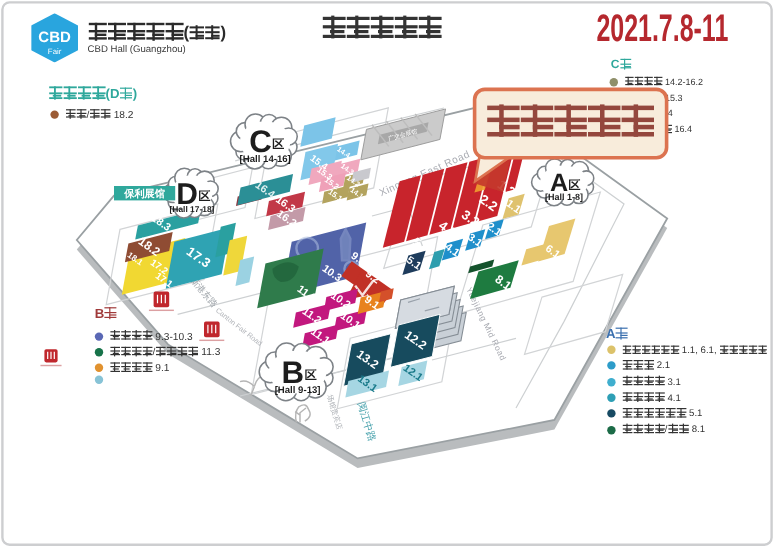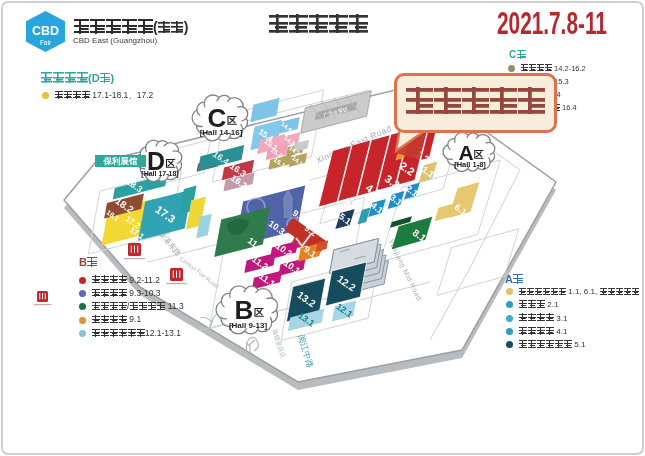--- a/index.html
+++ b/index.html
@@ -450,32 +450,32 @@
 <div class="frame"></div>
 
 <svg class="abs" style="left:26px;top:11px" width="39" height="41" viewBox="0 0 39 41">
 <polygon points="19.5,0 39,10.2 39,30.8 19.5,41 0,30.8 0,10.2" fill="#29a5de"></polygon>
 <text x="19.5" y="24" font-size="12.5" font-weight="bold" fill="#fff" text-anchor="middle" font-family="Liberation Sans, sans-serif">CBD</text>
 <text x="19.5" y="34" font-size="6.5" fill="#fff" text-anchor="middle" font-family="Liberation Sans, sans-serif">Fair</text>
 </svg>
 
 <div class="abs" style="left:73px;top:17px;color:#2b2b2b;font-size:17px;font-weight:bold"><i class="cj" style="width:15px;height:15px"></i><i class="cj" style="width:15px;height:15px"></i><i class="cj" style="width:15px;height:15px"></i><i class="cj" style="width:15px;height:15px"></i><i class="cj" style="width:15px;height:15px"></i><span style="font-size:14px">(<i class="cj" style="width:12px;height:12px"></i><i class="cj" style="width:12px;height:12px"></i>)</span></div>
 
-<div class="abs" style="left:73px;top:36px;color:#3a3a3a;font-size:8px">CBD East (Guangzhou)</div>
+<div class="abs" style="left:73px;top:36px;color:#3a3a3a;font-size:8px">CBD Hall (Guangzhou)</div>
 
 <div class="abs" style="left:268px;top:13px;color:#333;font-size:20px;font-weight:bold;letter-spacing:1px"><i class="cj" style="width:19px;height:19px"></i><i class="cj" style="width:19px;height:19px"></i><i class="cj" style="width:19px;height:19px"></i><i class="cj" style="width:19px;height:19px"></i><i class="cj" style="width:19px;height:19px"></i></div>
 
 <div class="abs" style="left:497px;top:5px;color:#b5282e;font-size:32px;font-weight:bold;transform:scaleX(0.65);transform-origin:0 0;white-space:nowrap;width:200px">2021.7.8-11</div>
 
 <div class="abs" style="left:40px;top:72px;color:#2fa89c;font-weight:bold;font-size:11px"><i class="cj" style="width:11px;height:11px"></i><i class="cj" style="width:11px;height:11px"></i><i class="cj" style="width:11px;height:11px"></i><i class="cj" style="width:11px;height:11px"></i>(D<i class="cj" style="width:10px;height:10px"></i>)</div>
 
 <div class="abs lg" style="left:42px;top:89px;font-size:8.5px;color:#333">
 <div class="row">
-      <span class="dot" style="background:#e2c43c"></span>
-      <span><i class="cj" style="width:8px;height:8px"></i><i class="cj" style="width:8px;height:8px"></i><i class="cj" style="width:8px;height:8px"></i><i class="cj" style="width:8px;height:8px"></i> 17.1-18.1、17.2</span>
+      <span class="dot" style="background:#9b5b35"></span>
+      <span><i class="cj" style="width:8px;height:8px"></i><i class="cj" style="width:8px;height:8px"></i>/<i class="cj" style="width:8px;height:8px"></i><i class="cj" style="width:8px;height:8px"></i> 18.2</span>
     </div>
 </div>
 
 <div class="abs" style="left:509px;top:49px;color:#2fa89c;font-weight:bold;font-size:10px">C<i class="cj" style="width:9px;height:9px"></i></div>
 
 <div class="abs lg" style="left:508px;top:61.5px;font-size:7.5px;color:#333">
 <div class="row">
       <span class="dot" style="background:#8f8f6a"></span>
       <span><i class="cj" style="width:7px;height:7px"></i><i class="cj" style="width:7px;height:7px"></i><i class="cj" style="width:7px;height:7px"></i><i class="cj" style="width:7px;height:7px"></i> 14.2-16.2</span>
     </div>
@@ -509,41 +509,40 @@
       <span><i class="cj" style="width:8px;height:8px"></i><i class="cj" style="width:8px;height:8px"></i><i class="cj" style="width:8px;height:8px"></i><i class="cj" style="width:8px;height:8px"></i> 3.1</span>
     </div>
 <div class="row">
       <span class="dot" style="background:#2e9fb5"></span>
       <span><i class="cj" style="width:8px;height:8px"></i><i class="cj" style="width:8px;height:8px"></i><i class="cj" style="width:8px;height:8px"></i><i class="cj" style="width:8px;height:8px"></i> 4.1</span>
     </div>
 <div class="row">
       <span class="dot" style="background:#174a63"></span>
       <span><i class="cj" style="width:8px;height:8px"></i><i class="cj" style="width:8px;height:8px"></i><i class="cj" style="width:8px;height:8px"></i><i class="cj" style="width:8px;height:8px"></i><i class="cj" style="width:8px;height:8px"></i><i class="cj" style="width:8px;height:8px"></i> 5.1</span>
     </div>
+<div class="row">
+      <span class="dot" style="background:#1c6b47"></span>
+      <span><i class="cj" style="width:8px;height:8px"></i><i class="cj" style="width:8px;height:8px"></i><i class="cj" style="width:8px;height:8px"></i><i class="cj" style="width:8px;height:8px"></i>/<i class="cj" style="width:8px;height:8px"></i><i class="cj" style="width:8px;height:8px"></i> 8.1</span>
+    </div>
 </div>
 
 <div class="abs" style="left:79px;top:256px;color:#a03a3a;font-weight:bold;font-size:11px">B<i class="cj" style="width:10px;height:10px"></i></div>
 
 <div class="abs lg" style="left:79px;top:273.5px;font-size:8.5px;color:#333">
-<div class="row">
-      <span class="dot" style="background:#c8262c"></span>
-      <span><i class="cj" style="width:8px;height:8px"></i><i class="cj" style="width:8px;height:8px"></i><i class="cj" style="width:8px;height:8px"></i><i class="cj" style="width:8px;height:8px"></i> 9.2-11.2</span>
-    </div>
 <div class="row">
       <span class="dot" style="background:#5a68b5"></span>
       <span><i class="cj" style="width:8px;height:8px"></i><i class="cj" style="width:8px;height:8px"></i><i class="cj" style="width:8px;height:8px"></i><i class="cj" style="width:8px;height:8px"></i> 9.3-10.3</span>
     </div>
 <div class="row">
       <span class="dot" style="background:#17734a"></span>
       <span><i class="cj" style="width:8px;height:8px"></i><i class="cj" style="width:8px;height:8px"></i><i class="cj" style="width:8px;height:8px"></i><i class="cj" style="width:8px;height:8px"></i>/<i class="cj" style="width:8px;height:8px"></i><i class="cj" style="width:8px;height:8px"></i><i class="cj" style="width:8px;height:8px"></i><i class="cj" style="width:8px;height:8px"></i> 11.3</span>
     </div>
 <div class="row">
       <span class="dot" style="background:#e1922f"></span>
       <span><i class="cj" style="width:8px;height:8px"></i><i class="cj" style="width:8px;height:8px"></i><i class="cj" style="width:8px;height:8px"></i><i class="cj" style="width:8px;height:8px"></i> 9.1</span>
     </div>
 <div class="row">
       <span class="dot" style="background:#87c3d6"></span>
-      <span><i class="cj" style="width:8px;height:8px"></i><i class="cj" style="width:8px;height:8px"></i><i class="cj" style="width:8px;height:8px"></i><i class="cj" style="width:8px;height:8px"></i><i class="cj" style="width:8px;height:8px"></i><i class="cj" style="width:8px;height:8px"></i>12.1-13.1</span>
     </div>
 </div>
 
 <div class="abs" style="left:394px;top:73px;width:157px;height:54px;background:#f8ecdb;border:3px solid #dc7350;border-radius:10px;display:flex;align-items:center;justify-content:center;z-index:20">
 <span style="color:#94473d;font-size:27px;font-weight:bold"><i class="cj" style="width:27px;height:27px"></i><i class="cj" style="width:27px;height:27px"></i><i class="cj" style="width:27px;height:27px"></i><i class="cj" style="width:27px;height:27px"></i><i class="cj" style="width:27px;height:27px"></i></span>
 </div>
 </body></html>

